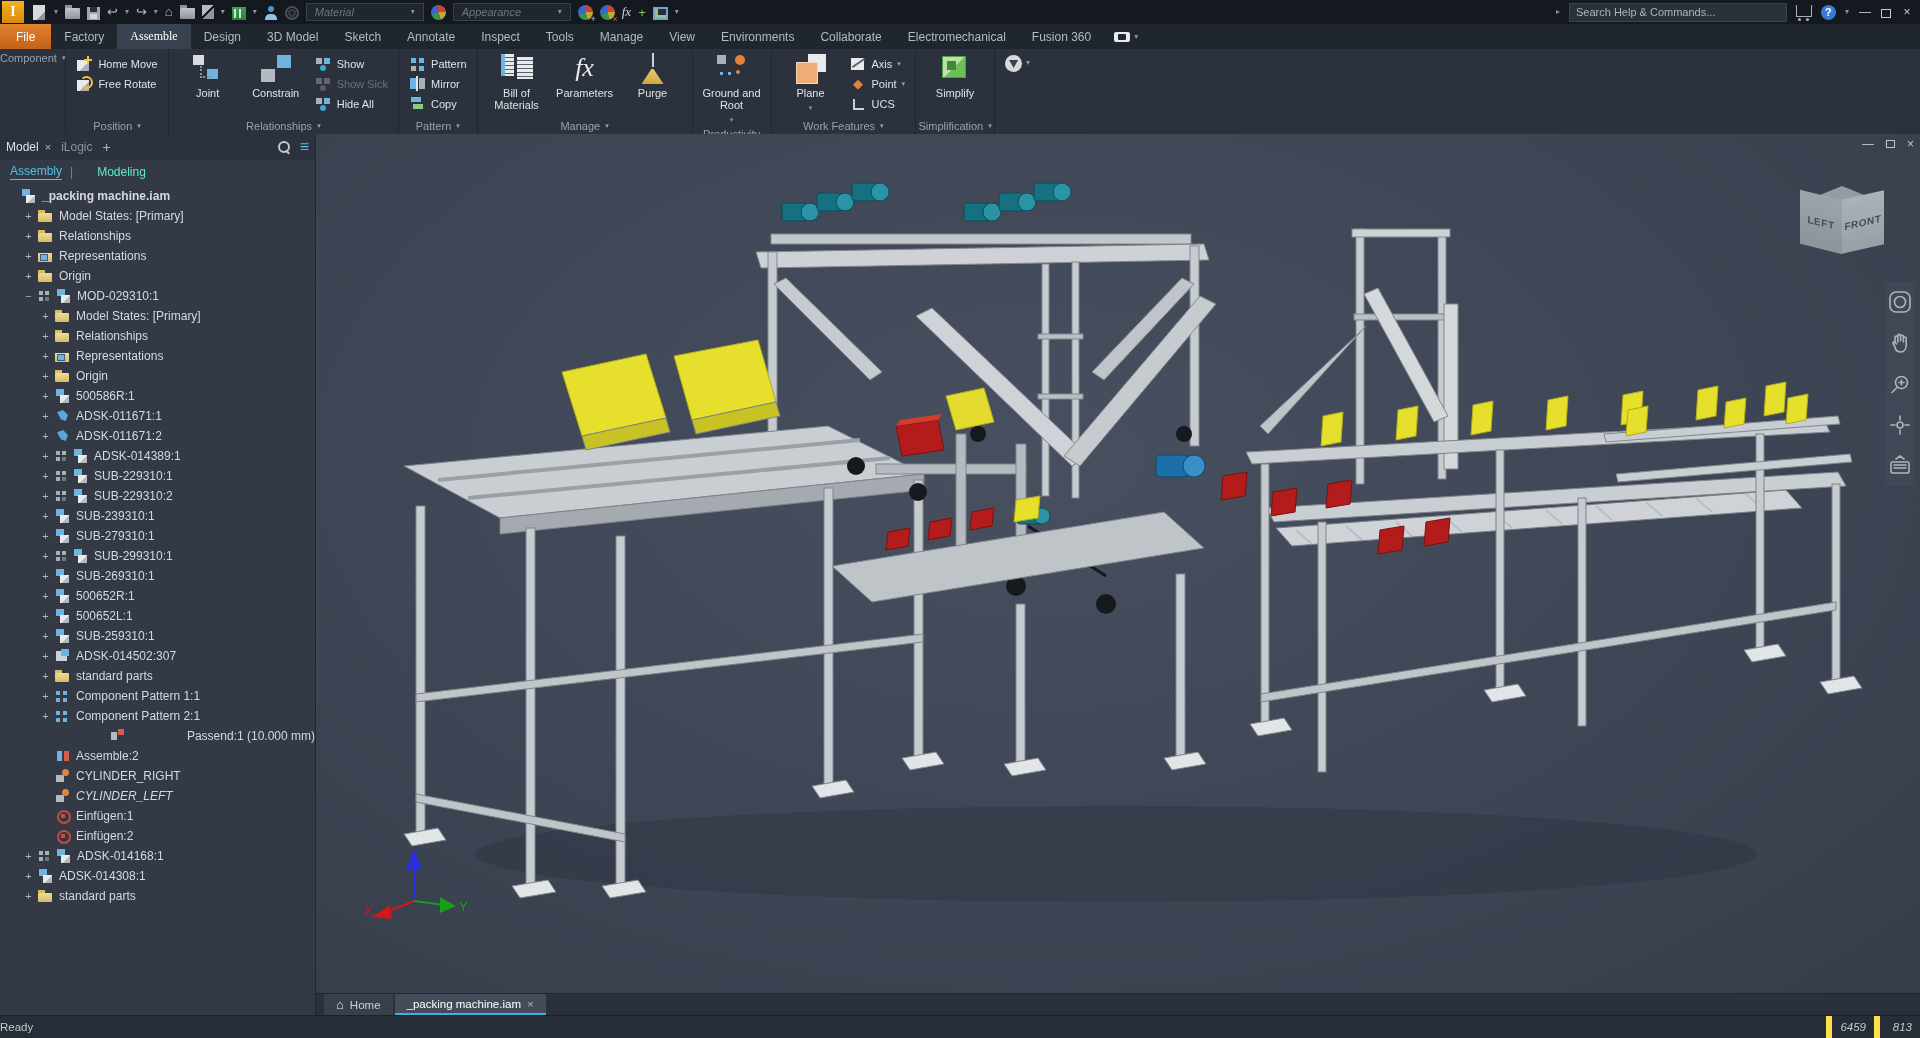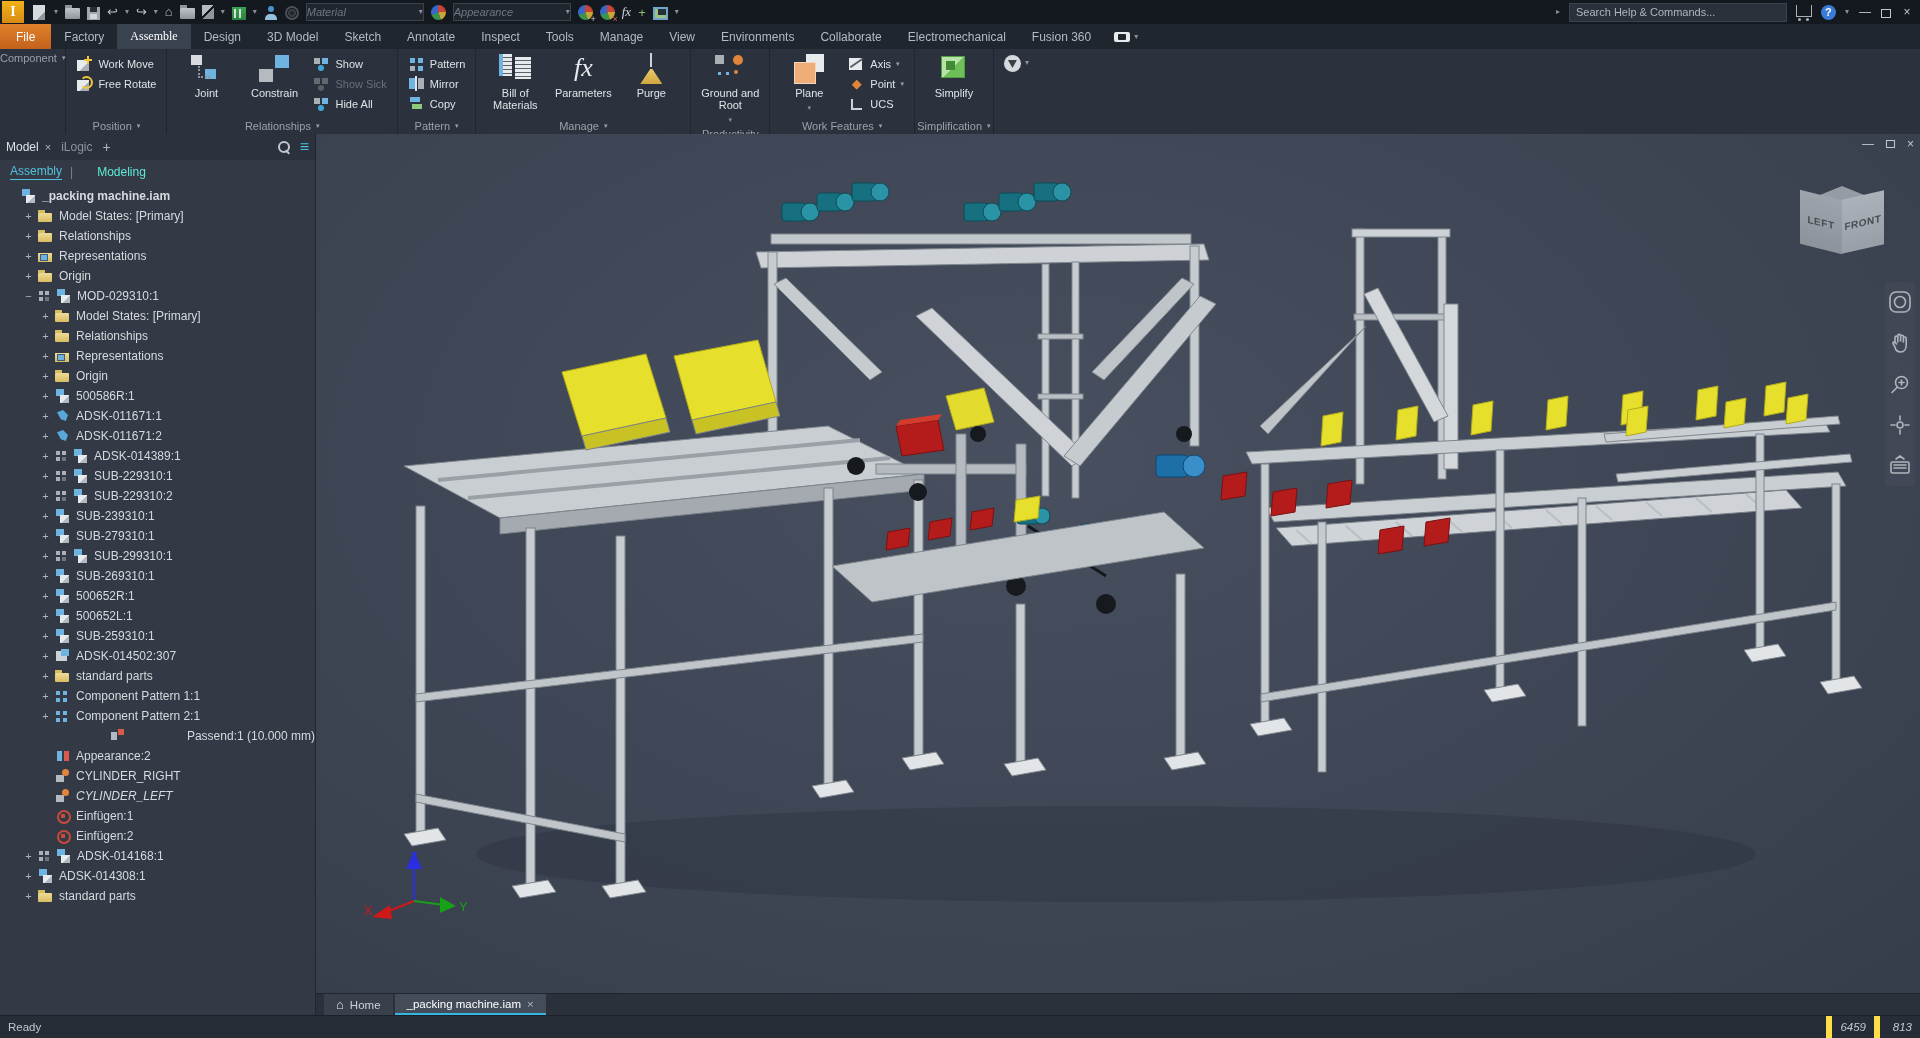--- a/index.html
+++ b/index.html
@@ -38,21 +38,21 @@
   .ti-colorwheel { width:15px; height:15px; border-radius:50%; margin-top:1px;
     background:conic-gradient(#d8483a 0 90deg,#d8b23a 90deg 160deg,#3f9e52 160deg 250deg,#3a6fd8 250deg 360deg); }
   .ti-colorwheel.small-mark::after { content:"+"; position:absolute; right:-3px; bottom:-4px; color:#d6dadf; font-size:9px; }
   .ti-colorwheel.x-mark::after { content:"×"; position:absolute; right:-3px; bottom:-4px; color:#d86a5a; font-size:9px; }
   .ti-fx { font-family:"Liberation Serif", serif; font-style:italic; color:#dfe3e7; font-size:13px; width:auto; }
   .ti-plus { color:#8fbf6a; font-size:13px; line-height:15px; }
   .ti-screens { width:15px; height:13px; margin-top:2px; background:#7bb0d8; }
   .ti-screens::before { content:""; position:absolute; inset:2px; background:#2a313a;
     box-shadow:inset 3px -3px 0 #a8d08f; }
   .combo { width:118px; height:18px; background:#20262e; border:1px solid #39414c; display:flex;
-    align-items:center; padding:0 0; gap:4px; }
+    align-items:center; padding:0 8px; gap:4px; }
   .combo .ph { flex:1; font-style:italic; color:#6f767f; font-size:11px; white-space:nowrap; overflow:hidden; }
   .title-center { position:absolute; left:0; right:0; text-align:center; font-size:12px; color:#cdd2d8; pointer-events:none; }
   .titlebar { position:relative; }
   .tb-right { margin-left:auto; display:flex; align-items:center; gap:9px; padding-right:6px; }
   .searchbox { width:218px; height:19px; background:#2a313b; border:1px solid #3a424e; color:#aeb5bd;
     font-size:11px; display:flex; align-items:center; padding:0 6px; }
   .cart { width:16px; height:12px; border:1.5px solid #b9bfc6; border-top:none; position:relative; margin-top:-2px; }
   .cart::before { content:""; position:absolute; bottom:-5px; left:1px; width:3px; height:3px; border-radius:50%; background:#b9bfc6; box-shadow:8px 0 0 #b9bfc6; }
   .help { width:15px; height:15px; border-radius:50%; background:#3a7bd8; color:#fff; font-size:11px; font-weight:bold; text-align:center; line-height:15px; }
   .winbtn { color:#c3c8ce; font-size:12px; width:14px; text-align:center; }
@@ -246,21 +246,21 @@
   .doctabs { height:22px; background:#2b313b; border-top:1px solid #20262e; display:flex; align-items:stretch;
     padding-left:8px; flex:0 0 auto; font-size:11.5px; }
   .dtab { display:flex; align-items:center; gap:6px; padding:0 12px; background:#39404c; color:#cdd2d8; margin-right:2px; }
   .dtab.active { background:#444c5a; color:#fff; border-bottom:2px solid #35b6e0; }
   .dtab .x { color:#aeb5bd; }
   .dhome { color:#dfe3e7; font-size:13px; }
 
   
   .statusbar { height:23px; background:#272d37; border-top:1px solid #1c2128; display:flex; align-items:center;
     font-size:11.5px; color:#c3c8ce; flex:0 0 auto; }
-  .status-left { padding-left:8px; }
+  .status-left { }
   .status-cells { margin-left:auto; display:flex; align-items:stretch; height:100%; }
   .scell { display:flex; align-items:center; justify-content:flex-end; padding:0 8px; border-left:6px solid #fde047; min-width:46px;font-style:italic; }
 </style>
 </head>
 <body>
 
 <div class="app">
 
   <div class="titlebar">
     <div class="qat">
@@ -338,21 +338,21 @@
         <div class="panel-label">
           <span>Component</span>
           <span class="caret">▾</span>
         </div>
       </div>
       <div class="panel">
         <div class="panel-body">
           <div class="btn-col">
             <div class="btn-small">
               <span class="ric sm ri-free-move"></span>
-              <span>Work Move</span>
+              <span>Home Move</span>
             </div>
             <div class="btn-small">
               <span class="ric sm ri-free-rotate"></span>
               <span>Free Rotate</span>
             </div>
           </div>
         </div>
         <div class="panel-label">
           <span>Position</span>
           <span class="caret">▾</span>
@@ -653,21 +653,21 @@
             <span>Component Pattern 2:1</span>
           </div>
           <div class="trow" style="padding-left: 36px; justify-content: space-between;">
             <span class="texp"></span>
             <span class="tic tt-mate"></span>
             <span>Passend:1 (10.000 mm)</span>
           </div>
           <div class="trow" style="padding-left: 36px;">
             <span class="texp"></span>
             <span class="tic tt-flush"></span>
-            <span>Appearance:2</span>
+            <span>Assemble:2</span>
           </div>
           <div class="trow" style="padding-left: 36px;">
             <span class="texp"></span>
             <span class="tic tt-angle"></span>
             <span>CYLINDER_RIGHT</span>
           </div>
           <div class="trow" style="padding-left: 36px; font-style: italic;">
             <span class="texp"></span>
             <span class="tic tt-angle"></span>
             <span>CYLINDER_LEFT</span>

